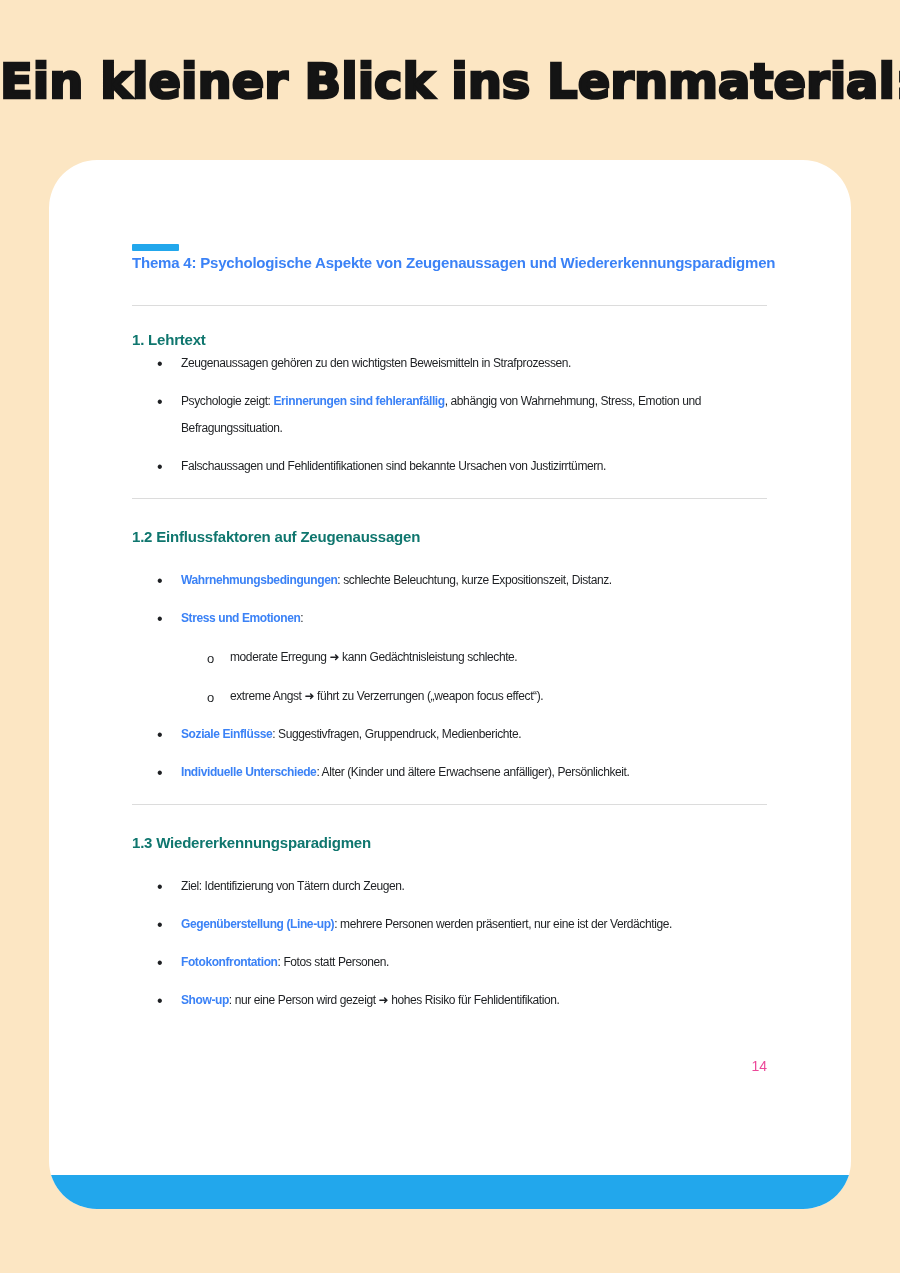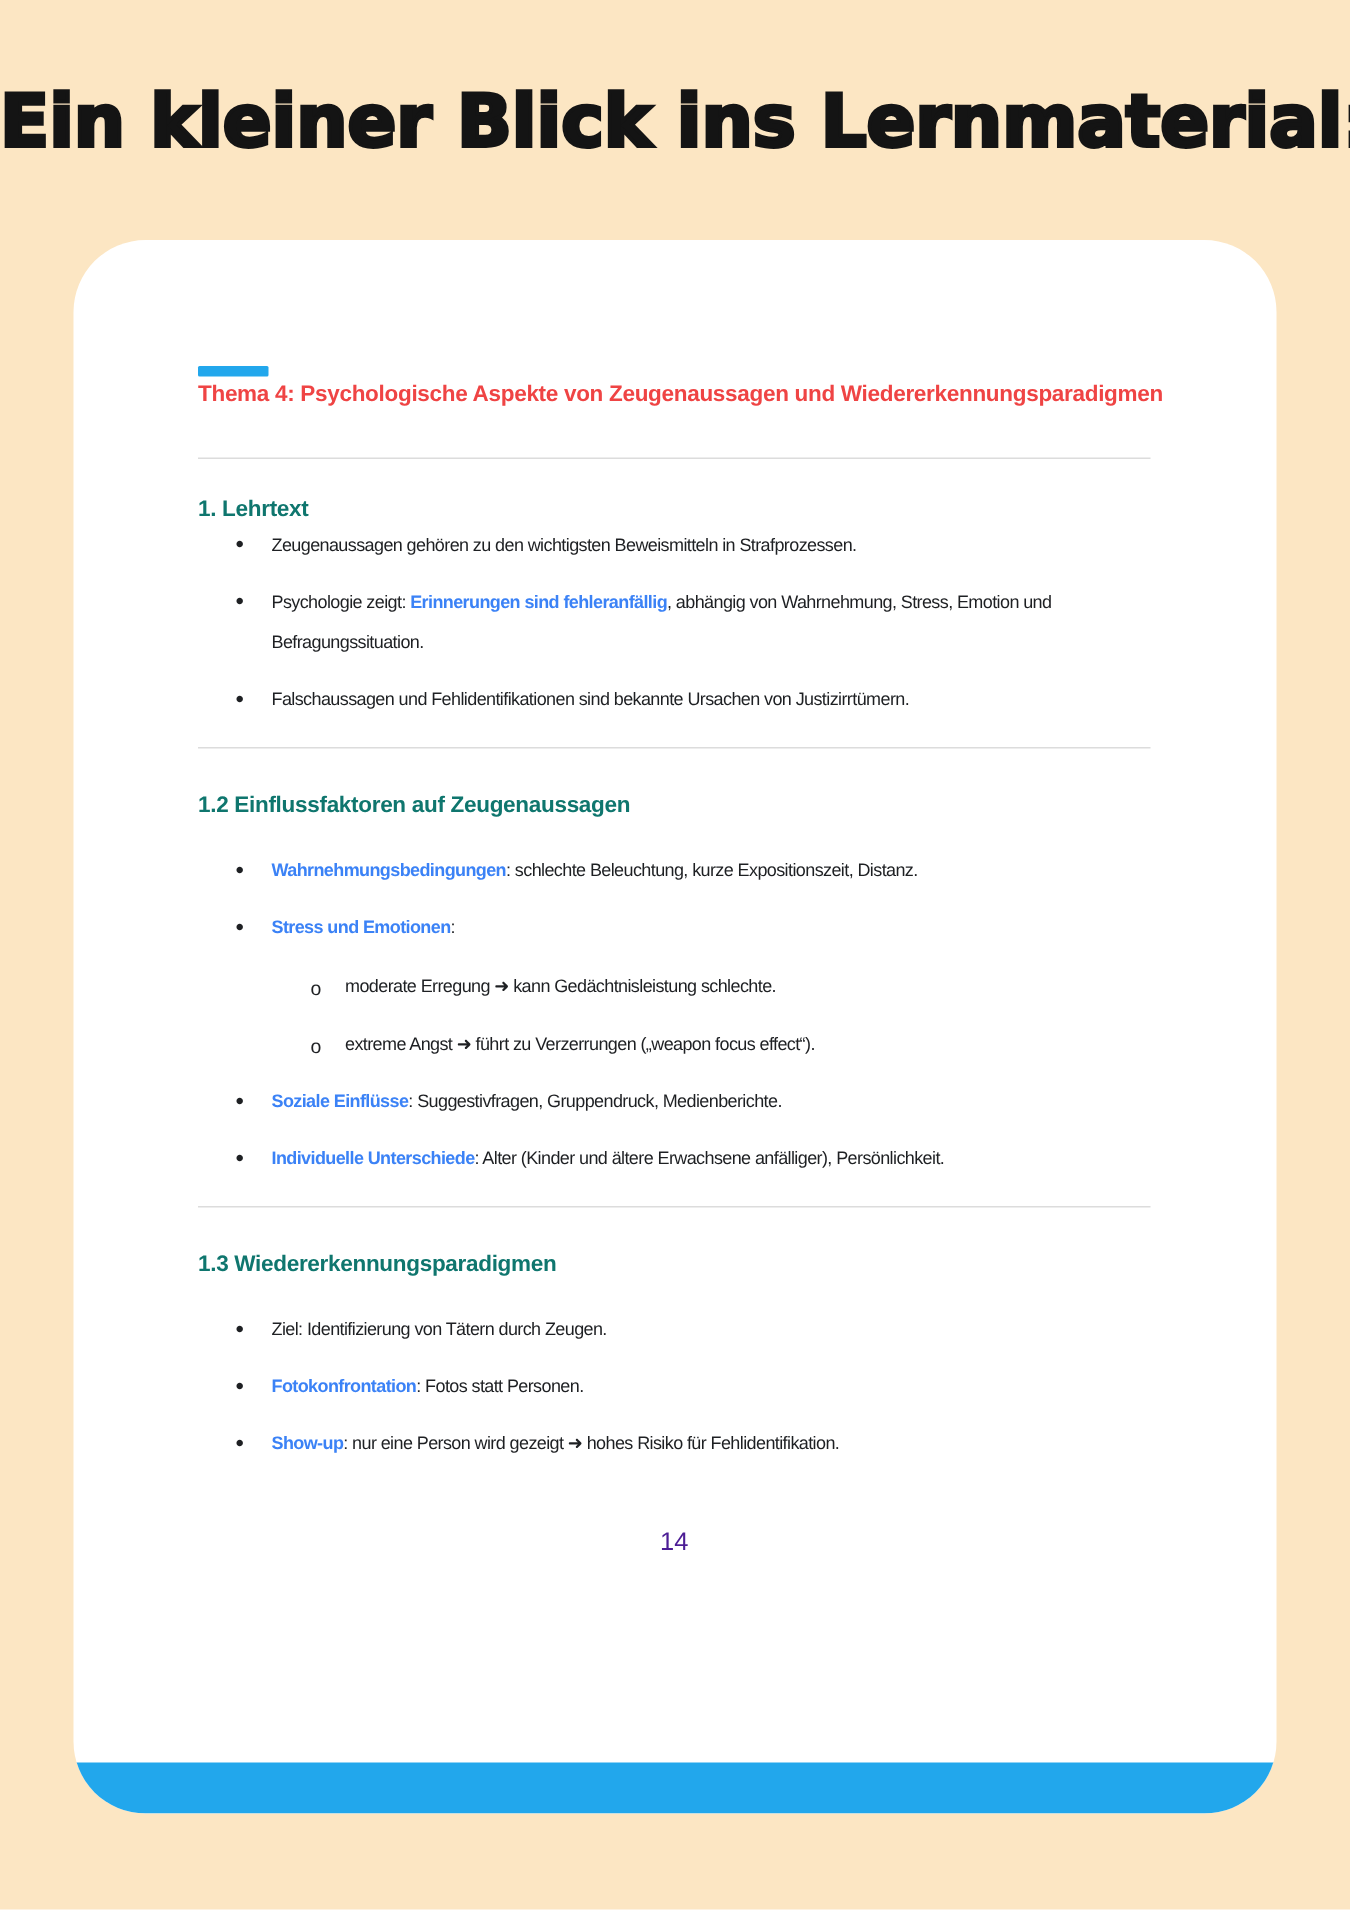--- a/index.html
+++ b/index.html
@@ -42,21 +42,21 @@
     background: #22A7EC;
     border-radius: 1px;
   }
   .topic {
     margin-top: 2px;
     font-size: 15px;
     font-weight: 700;
     line-height: 20px;
     letter-spacing: -0.2px;
     white-space: nowrap;
-    color: #ef4444;
+    color: #3b82f6;
   }
   hr.divider {
     border: 0;
     border-top: 1px solid #DCDCDC;
     margin: 18px 0 0;
   }
   hr.divider.after-topic { margin-top: 32px; }
   .section-heading {
     margin: 28px 0 0;
     font-size: 15px;
@@ -102,24 +102,24 @@
   ul.lvl2 > li::before {
     content: "o";
     position: absolute;
     left: -23px;
     top: 0.5px;
     font-size: 13px;
   }
   strong { font-weight: 700; color: #3b82f6; }
   .page-number {
     margin-top: 42px;
-    text-align: center;
-    font-size: 17px;
+    text-align: right;
+    font-size: 14px;
     line-height: 20px;
-    color: #4c1d95;
+    color: #ec4899;
   }
   .card-footer {
     flex: 0 0 auto;
     margin-top: auto;
     height: 34px;
     width: 100%;
     background: #22A7EC;
   }
 </style>
 </head>
@@ -176,20 +176,23 @@
     </ul>
 
     <hr class="divider">
 
     <h3 class="section-heading has-list">1.3 Wiedererkennungsparadigmen</h3>
     <ul class="lvl1">
       <li>
         <span>Ziel: Identifizierung von Tätern durch Zeugen.</span>
       </li>
       <li>
+        <strong>Gegenüberstellung (Line-up)</strong><span>: mehrere Personen werden präsentiert, nur eine ist der Verdächtige.</span>
+      </li>
+      <li>
         <strong>Fotokonfrontation</strong><span>: Fotos statt Personen.</span>
       </li>
       <li>
         <strong>Show-up</strong><span>: nur eine Person wird gezeigt ➜ hohes Risiko für Fehlidentifikation.</span>
       </li>
     </ul>
 
     <div class="page-number">14</div>
   </div>
 

